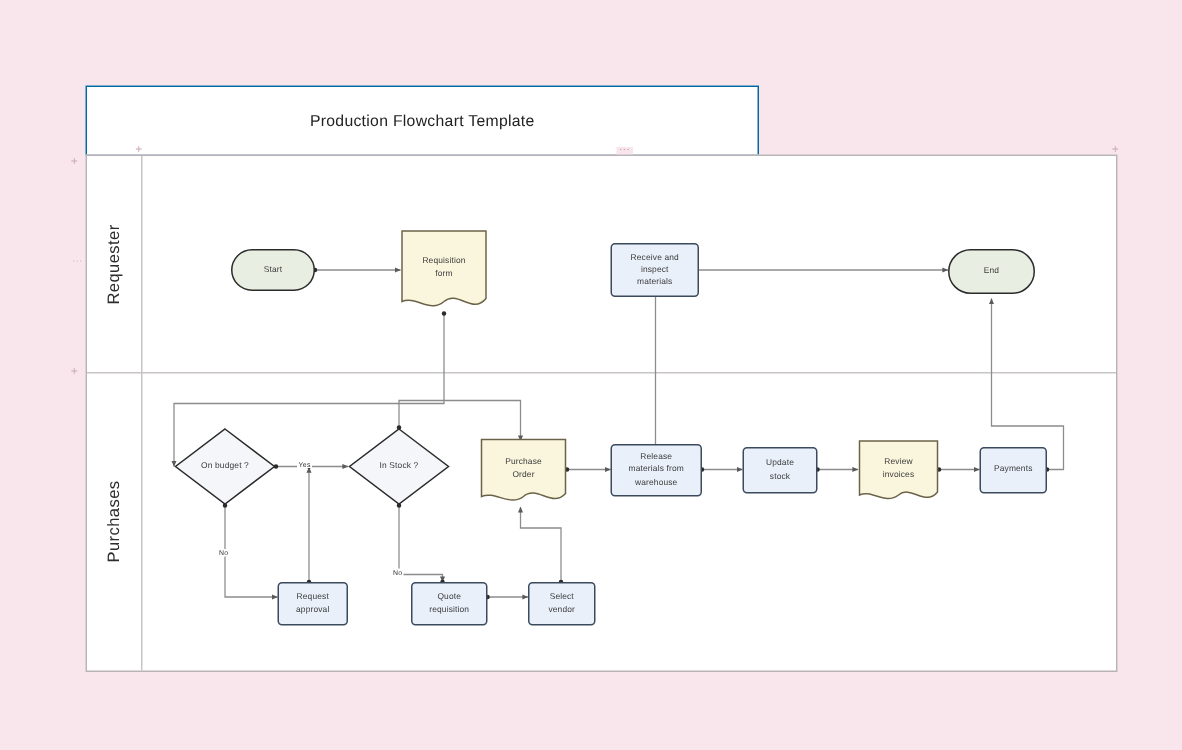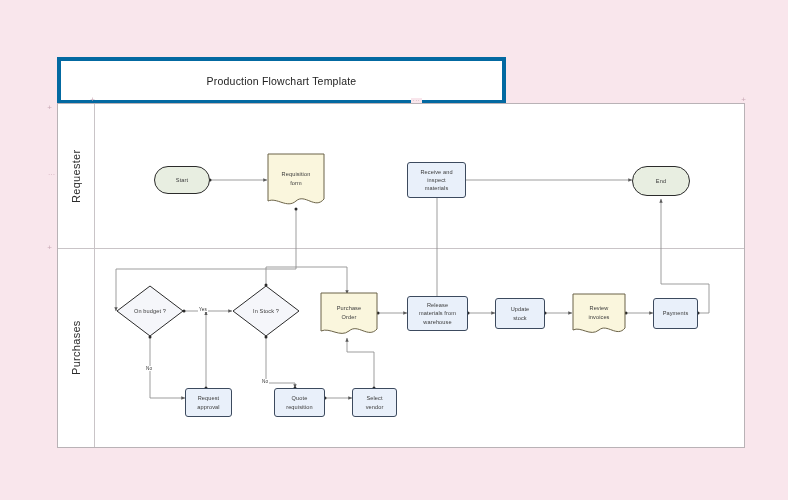--- a/index.html
+++ b/index.html
@@ -7,21 +7,21 @@
     width:788px;height:500px;overflow:hidden;
     background:#f9e6ec;
     font-family:"Liberation Sans", sans-serif;
     -webkit-font-smoothing:antialiased;
   }
   #stage{position:relative;width:788px;height:500px;}
 
   
   #title-block{
     position:absolute;left:57px;top:57px;width:449px;height:47px;
-    background:#ffffff;border:4px solid #0369a1;box-sizing:border-box;
+    background:#ffffff;border:1px solid #0369a1;box-sizing:border-box;
     display:flex;align-items:center;justify-content:center;
   }
   #title-text{font-size:10.5px;color:#222;letter-spacing:.2px;}
 
   
   #canvas{
     position:absolute;left:57px;top:103px;width:688px;height:345px;
     background:#ffffff;border:1px solid #b9b2b6;box-sizing:border-box;
   }
   .lane-divider{position:absolute;left:0;width:100%;height:0;border-top:1px solid #c9c4c7;}

